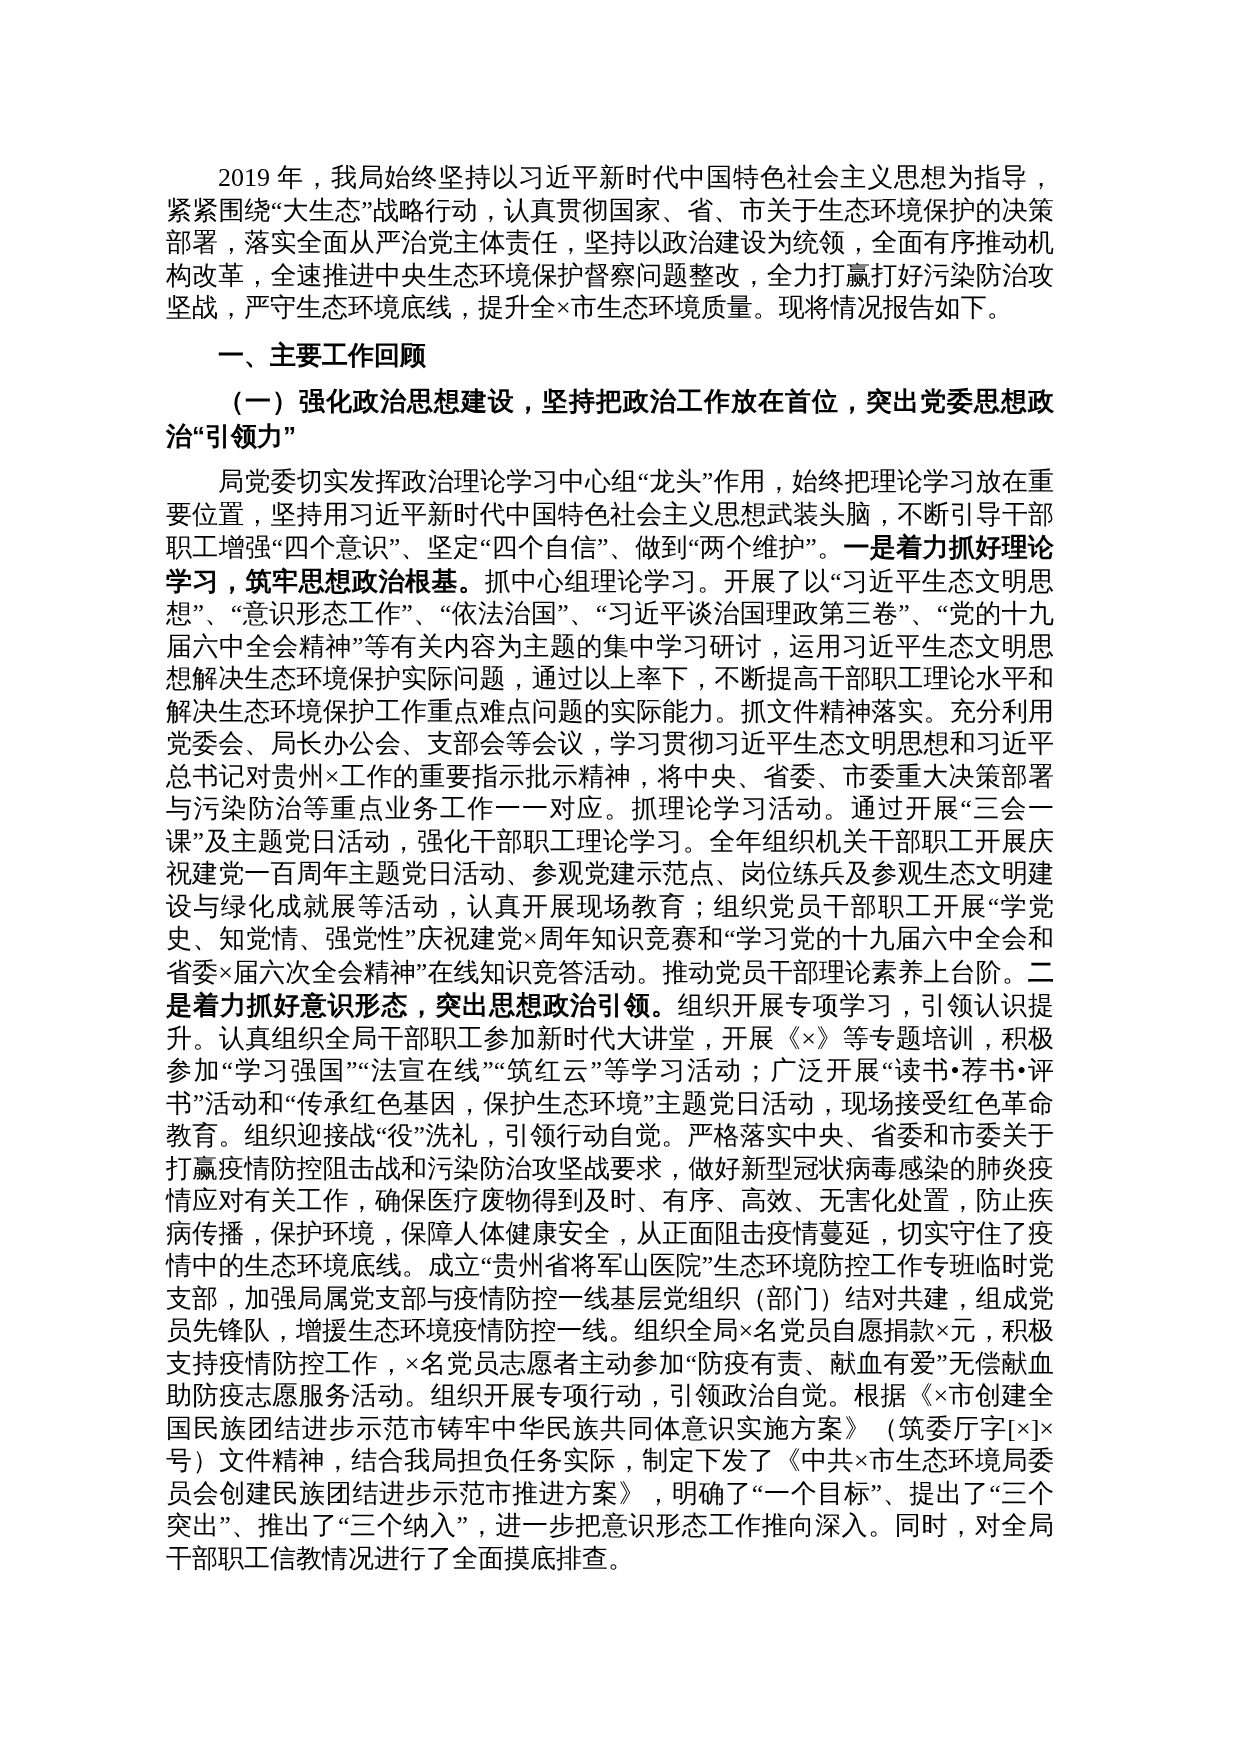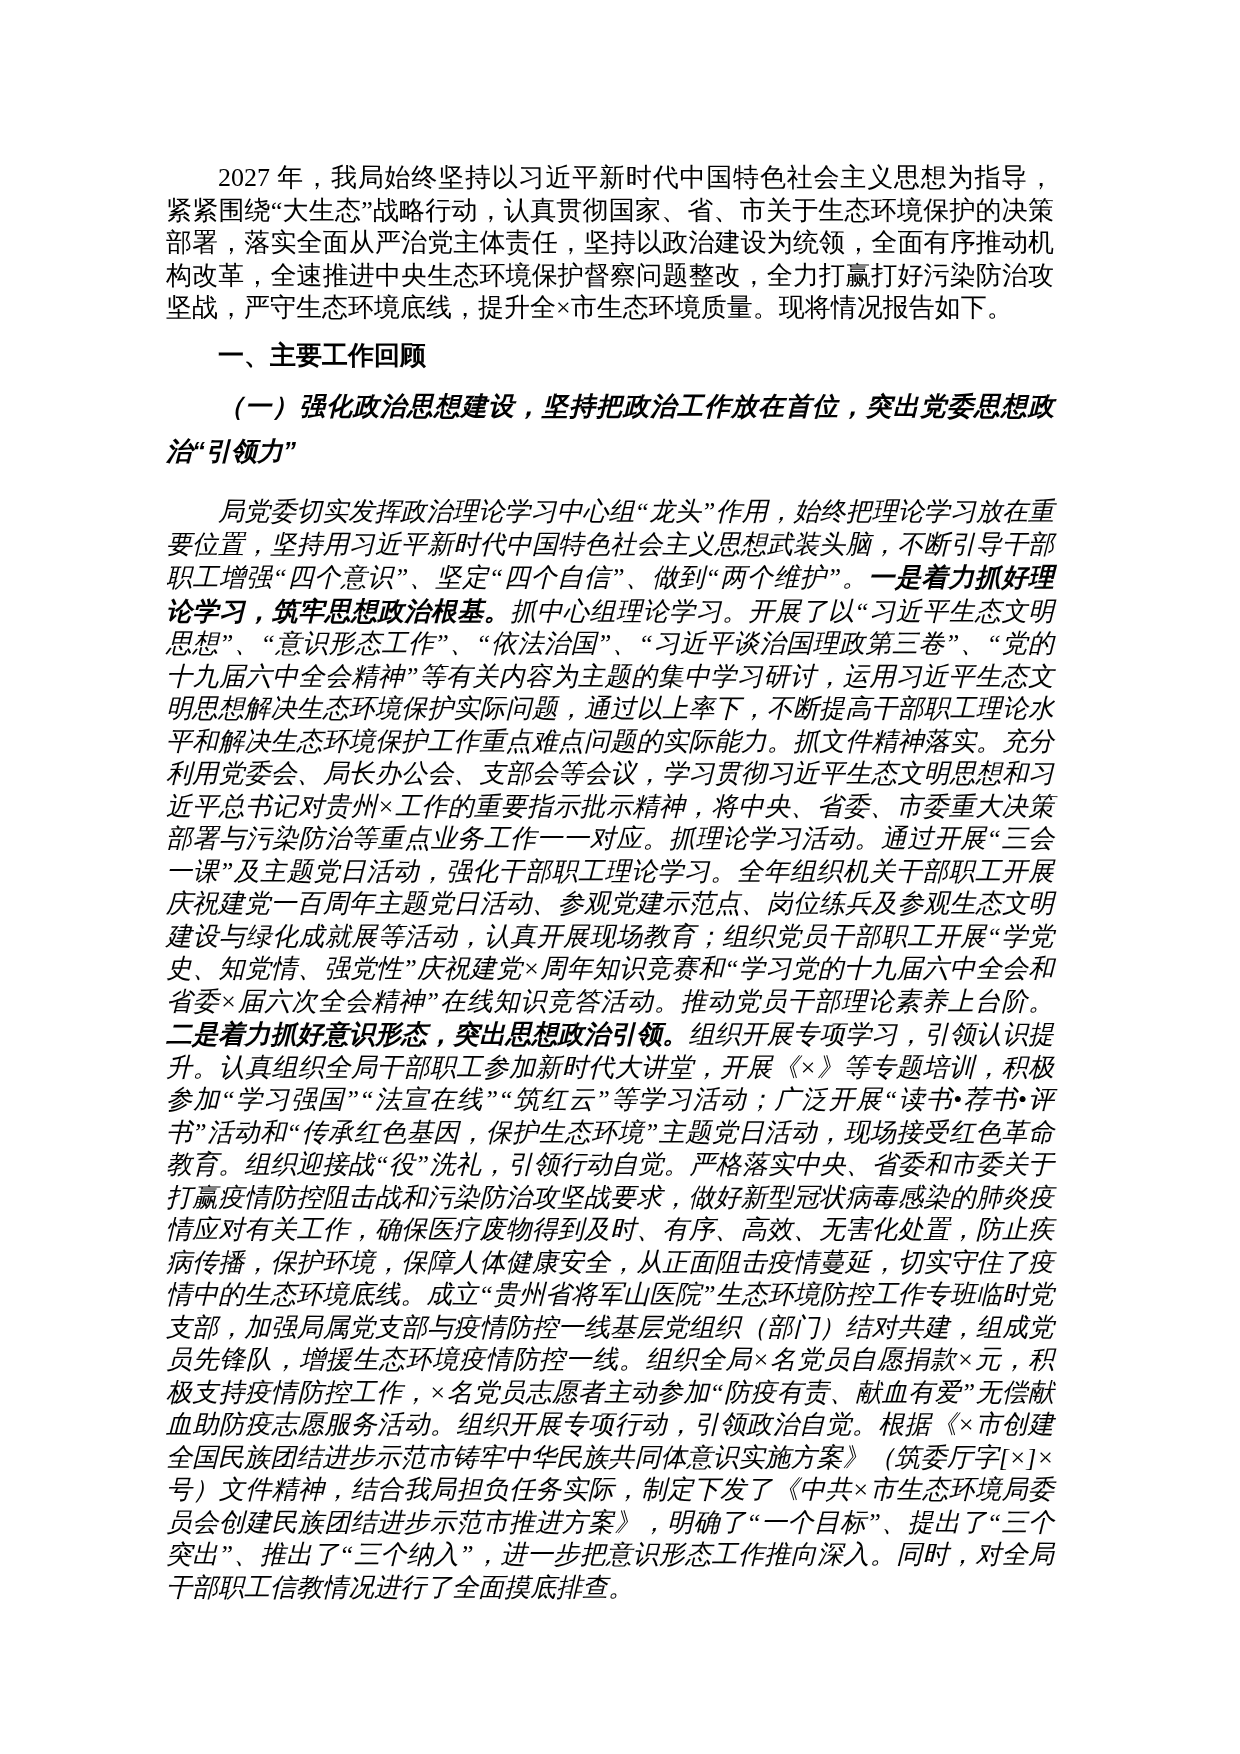--- a/index.html
+++ b/index.html
@@ -31,44 +31,42 @@
     margin: 14px 0 8px 0;
     font-size: 26px;
     line-height: 32.5px;
     font-weight: bold;
     font-family: "Liberation Sans", "DejaVu Sans", sans-serif;
     text-indent: 2em;
   }
   .heading-2 {
     margin: 13px 0 0 0;
     font-size: 26px;
-    line-height: 45px;
+    line-height: 35px;
     font-weight: bold;
     font-family: "Liberation Sans", "DejaVu Sans", sans-serif;
     text-indent: 2em;
     text-align: justify;
     text-justify: inter-ideograph;
     word-break: break-all;
-    font-style: italic;
   }
   .body-para {
-    margin-top: 22px;
-    font-style: italic;
+    margin-top: 12px;
   }
   .run-bold {
     font-weight: bold;
     font-family: "Liberation Sans", "DejaVu Sans", sans-serif;
   }
 </style>
 </head>
 <body>
 
 <div class="page">
 
-  <p class="para">2027 年，我局始终坚持以习近平新时代中国特色社会主义思想为指导，紧紧围绕“大生态”战略行动，认真贯彻国家、省、市关于生态环境保护的决策部署，落实全面从严治党主体责任，坚持以政治建设为统领，全面有序推动机构改革，全速推进中央生态环境保护督察问题整改，全力打赢打好污染防治攻坚战，严守生态环境底线，提升全×市生态环境质量。现将情况报告如下。</p>
+  <p class="para">2019 年，我局始终坚持以习近平新时代中国特色社会主义思想为指导，紧紧围绕“大生态”战略行动，认真贯彻国家、省、市关于生态环境保护的决策部署，落实全面从严治党主体责任，坚持以政治建设为统领，全面有序推动机构改革，全速推进中央生态环境保护督察问题整改，全力打赢打好污染防治攻坚战，严守生态环境底线，提升全×市生态环境质量。现将情况报告如下。</p>
 
   <h2 class="heading-1">一、主要工作回顾</h2>
 
   <h3 class="heading-2">（一）强化政治思想建设，坚持把政治工作放在首位，突出党委思想政治“引领力”</h3>
 
   <p class="para body-para"><span>局党委切实发挥政治理论学习中心组“龙头”作用，始终把理论学习放在重要位置，坚持用习近平新时代中国特色社会主义思想武装头脑，不断引导干部职工增强“四个意识”、坚定“四个自信”、做到“两个维护”。</span><b class="run-bold">一是着力抓好理论学习，筑牢思想政治根基。</b><span>抓中心组理论学习。开展了以“习近平生态文明思想”、“意识形态工作”、“依法治国”、“习近平谈治国理政第三卷”、“党的十九届六中全会精神”等有关内容为主题的集中学习研讨，运用习近平生态文明思想解决生态环境保护实际问题，通过以上率下，不断提高干部职工理论水平和解决生态环境保护工作重点难点问题的实际能力。抓文件精神落实。充分利用党委会、局长办公会、支部会等会议，学习贯彻习近平生态文明思想和习近平总书记对贵州×工作的重要指示批示精神，将中央、省委、市委重大决策部署与污染防治等重点业务工作一一对应。抓理论学习活动。通过开展“三会一课”及主题党日活动，强化干部职工理论学习。全年组织机关干部职工开展庆祝建党一百周年主题党日活动、参观党建示范点、岗位练兵及参观生态文明建设与绿化成就展等活动，认真开展现场教育；组织党员干部职工开展“学党史、知党情、强党性”庆祝建党×周年知识竞赛和“学习党的十九届六中全会和省委×届六次全会精神”在线知识竞答活动。推动党员干部理论素养上台阶。</span><b class="run-bold">二是着力抓好意识形态，突出思想政治引领。</b><span>组织开展专项学习，引领认识提升。认真组织全局干部职工参加新时代大讲堂，开展《×》等专题培训，积极参加“学习强国”“法宣在线”“筑红云”等学习活动；广泛开展“读书•荐书•评书”活动和“传承红色基因，保护生态环境”主题党日活动，现场接受红色革命教育。组织迎接战“役”洗礼，引领行动自觉。严格落实中央、省委和市委关于打赢疫情防控阻击战和污染防治攻坚战要求，做好新型冠状病毒感染的肺炎疫情应对有关工作，确保医疗废物得到及时、有序、高效、无害化处置，防止疾病传播，保护环境，保障人体健康安全，从正面阻击疫情蔓延，切实守住了疫情中的生态环境底线。成立“贵州省将军山医院”生态环境防控工作专班临时党支部，加强局属党支部与疫情防控一线基层党组织（部门）结对共建，组成党员先锋队，增援生态环境疫情防控一线。组织全局×名党员自愿捐款×元，积极支持疫情防控工作，×名党员志愿者主动参加“防疫有责、献血有爱”无偿献血助防疫志愿服务活动。组织开展专项行动，引领政治自觉。根据《×市创建全国民族团结进步示范市铸牢中华民族共同体意识实施方案》（筑委厅字[×]×号）文件精神，结合我局担负任务实际，制定下发了《中共×市生态环境局委员会创建民族团结进步示范市推进方案》，明确了“一个目标”、提出了“三个突出”、推出了“三个纳入”，进一步把意识形态工作推向深入。同时，对全局干部职工信教情况进行了全面摸底排查。</span></p>
 
 </div>
 
 </body></html>

